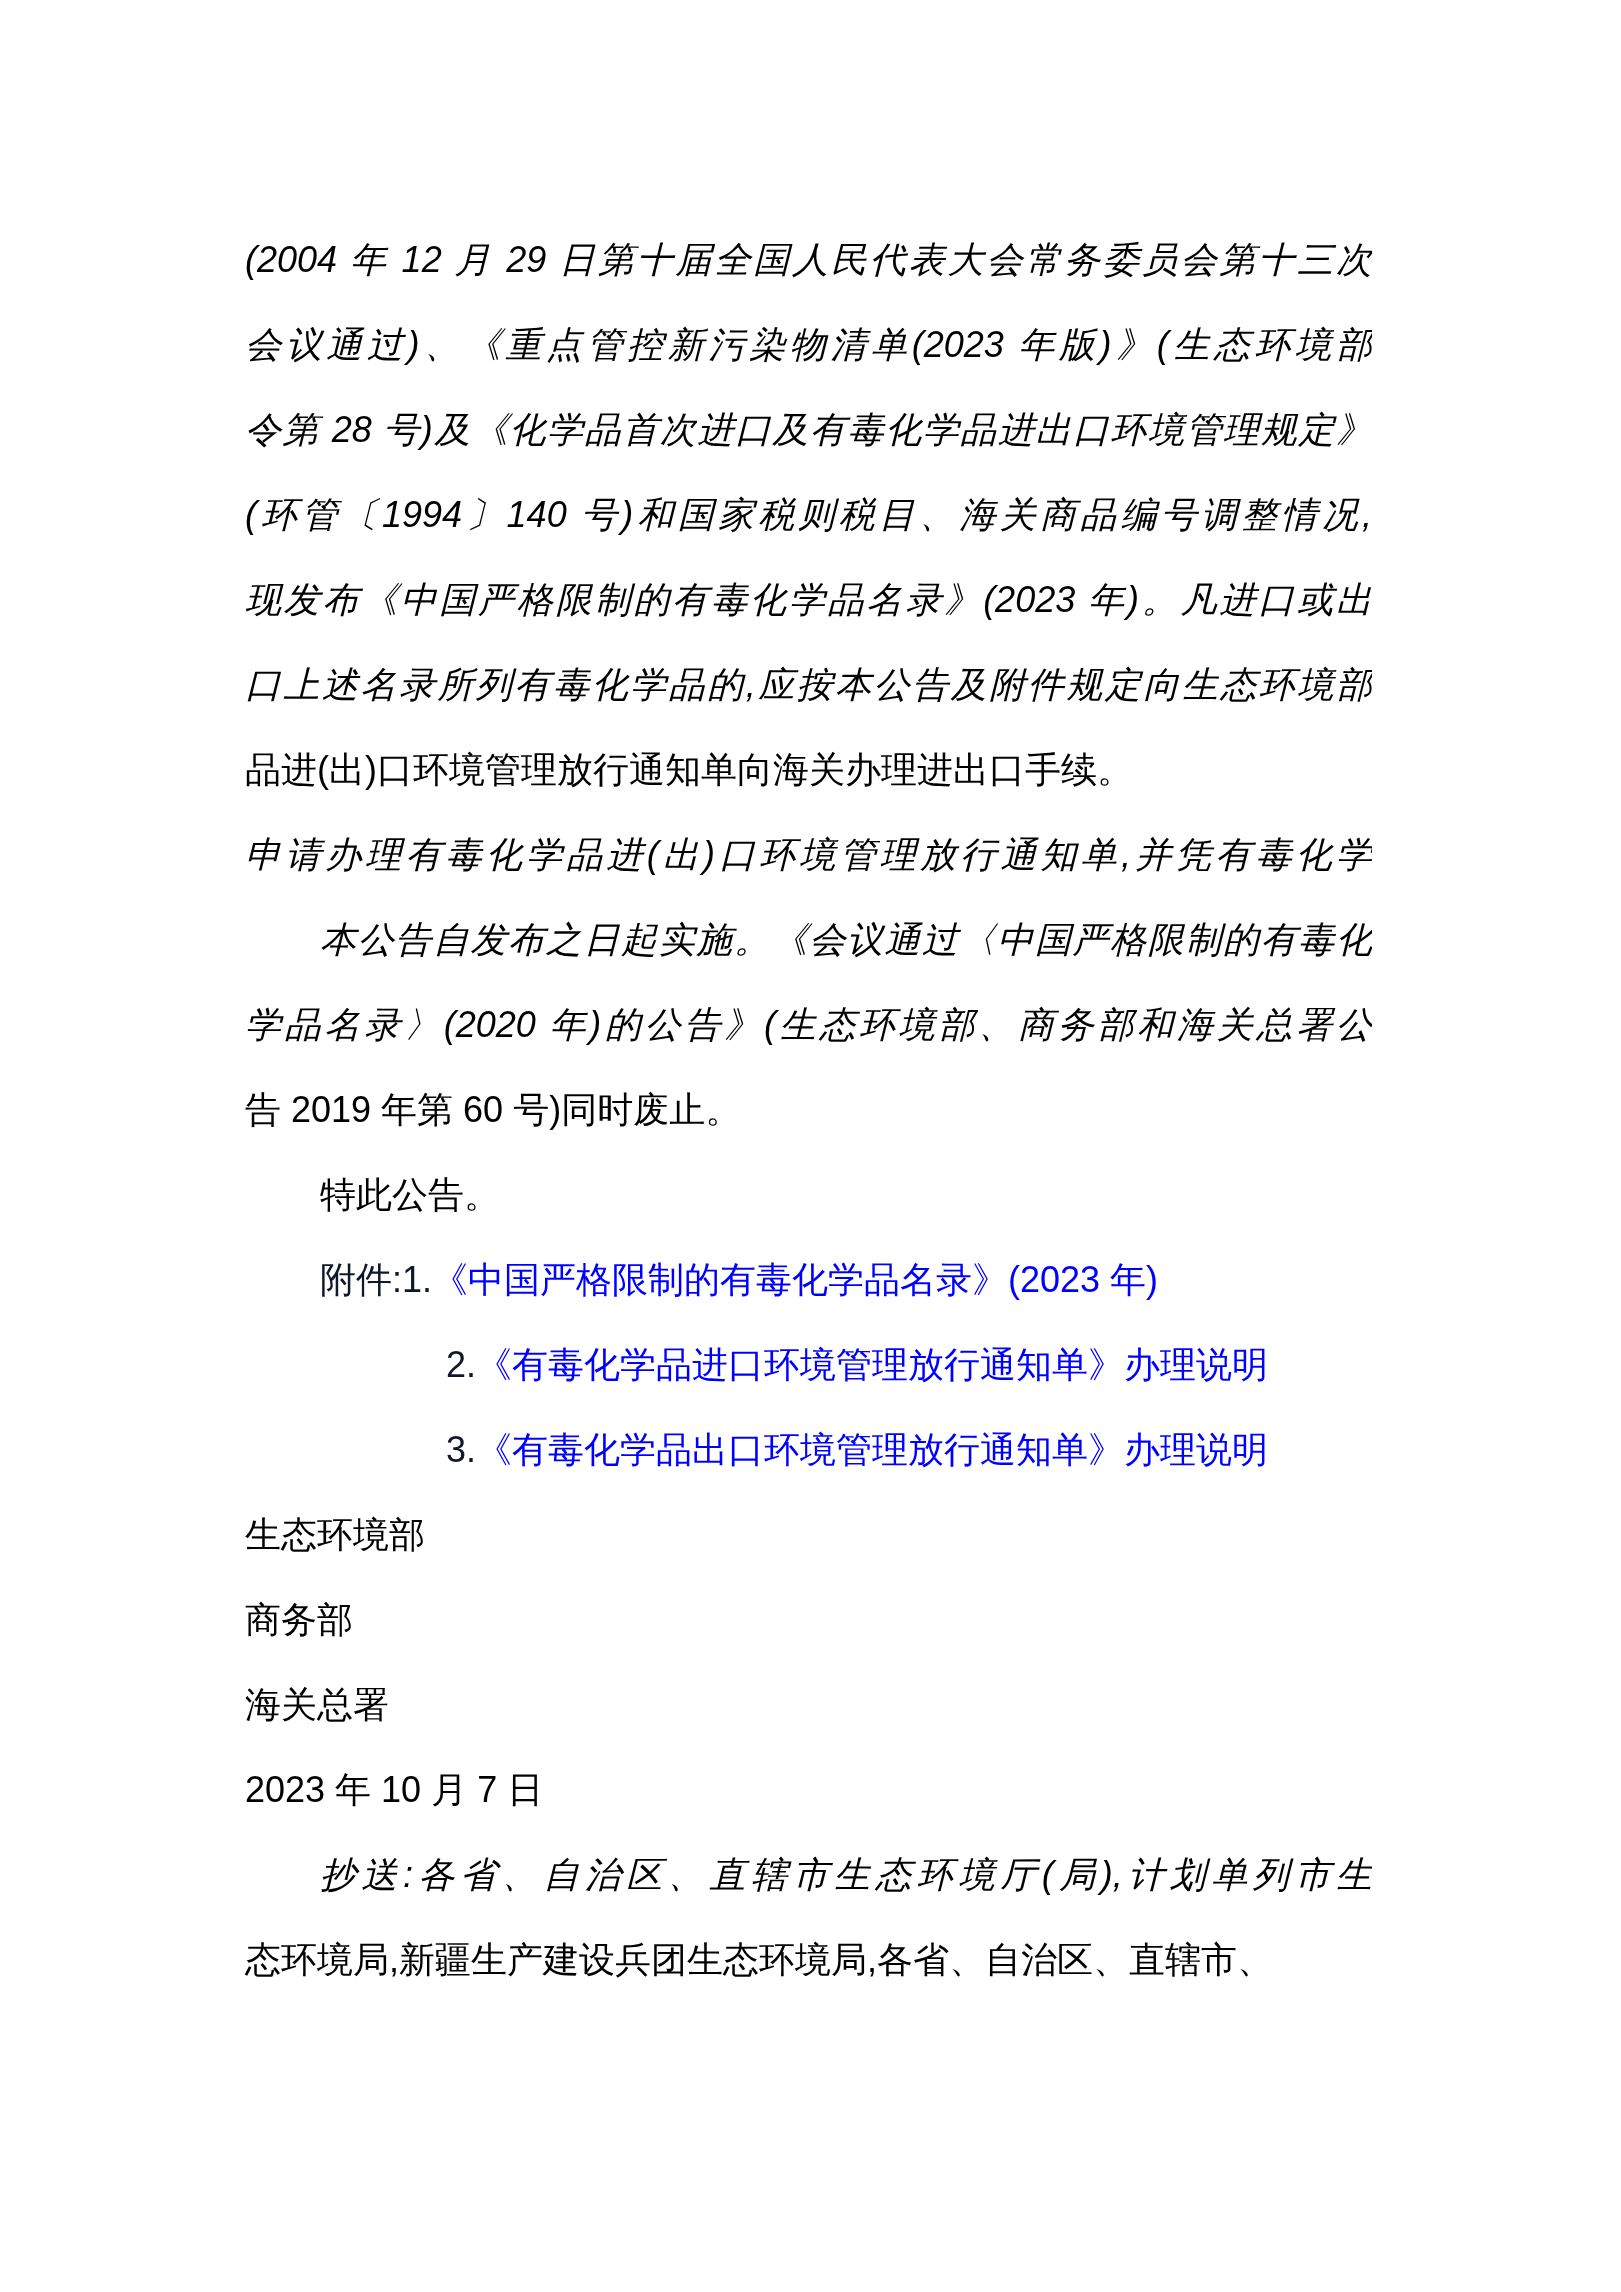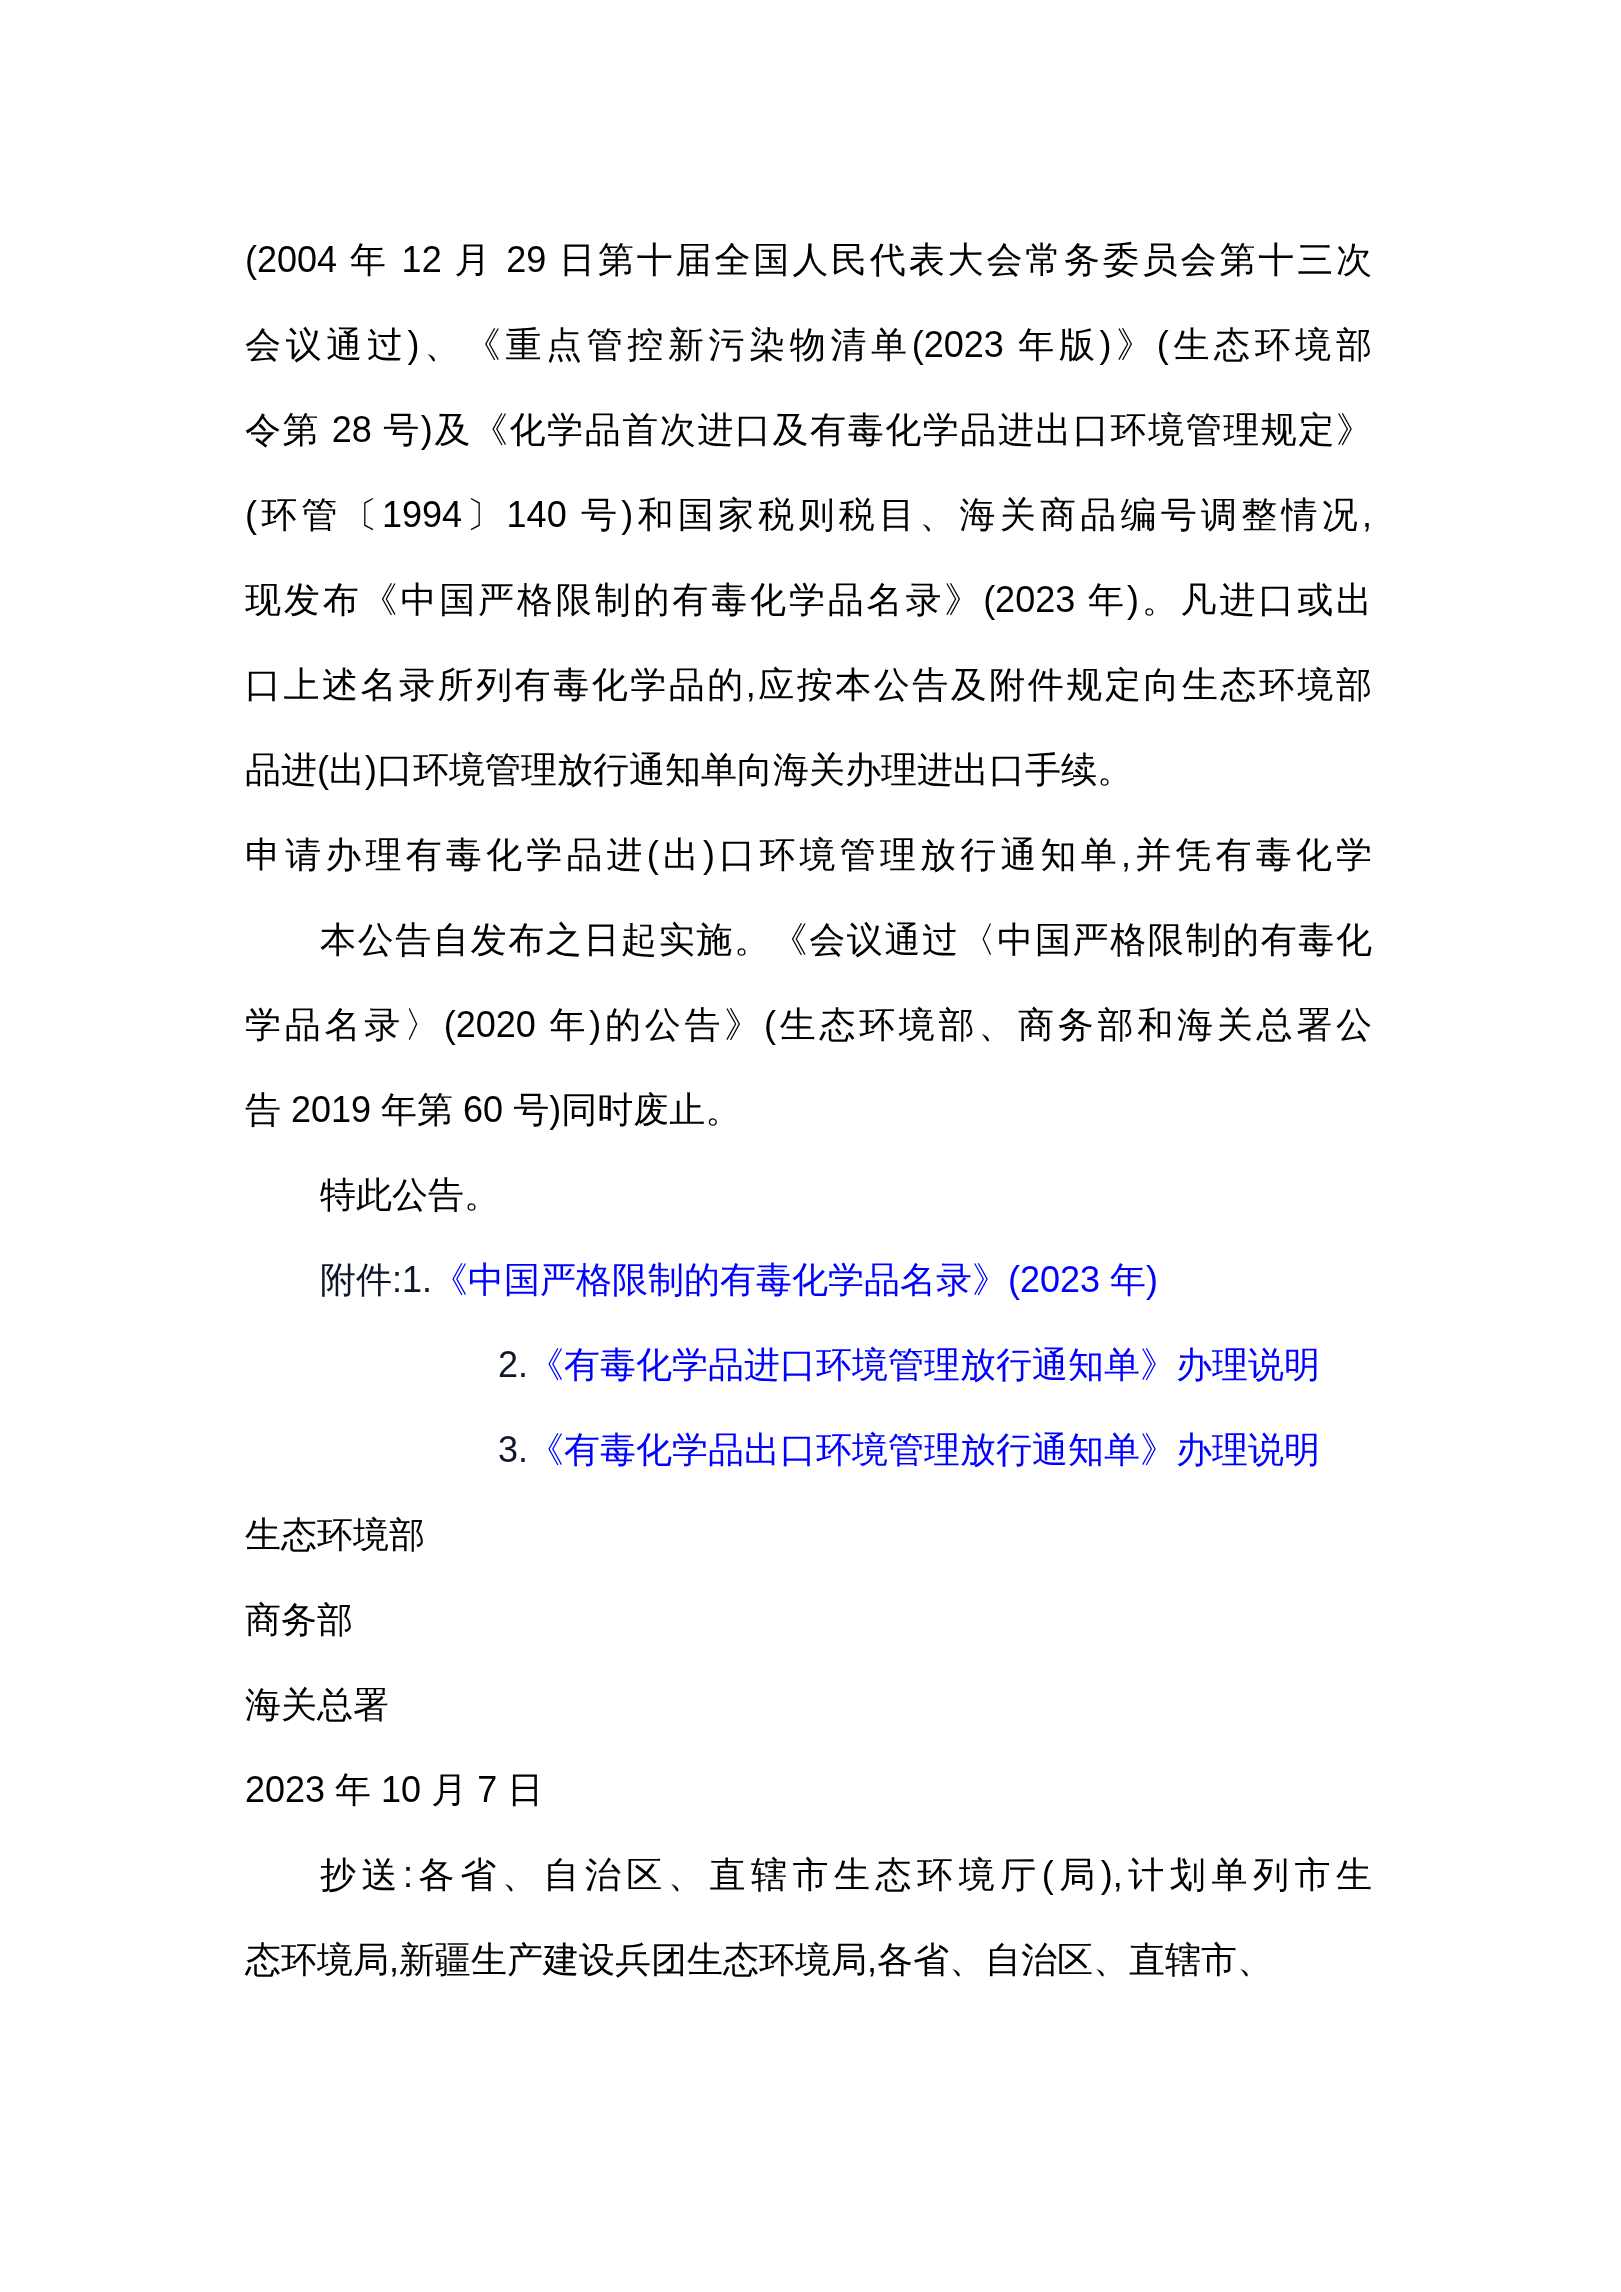--- a/index.html
+++ b/index.html
@@ -28,24 +28,25 @@
     font-size: 36px;
     white-space: nowrap;
     text-align: left;
   }
   
   .j {
     white-space: normal;
     text-align: justify;
     text-align-last: justify;
     overflow: hidden;
+    font-style: italic;
   }
   .indent2 { padding-left: 75px; }
   .indent2.j { padding-left: 0; text-indent: 75px; }
-  .att-cont { padding-left: 201px; text-align: center; }
+  .att-cont { padding-left: 201px; }
   .right { text-align: left; padding-right: 5.9px; }
   .doclink {
     color: #0000ff;
     text-decoration-color: #0000ff;
     text-decoration-thickness: 3.9px;
     text-underline-offset: 11.8px;
     cursor: pointer;
     white-space: pre;
   }
   .num { color: #0f172a; }

